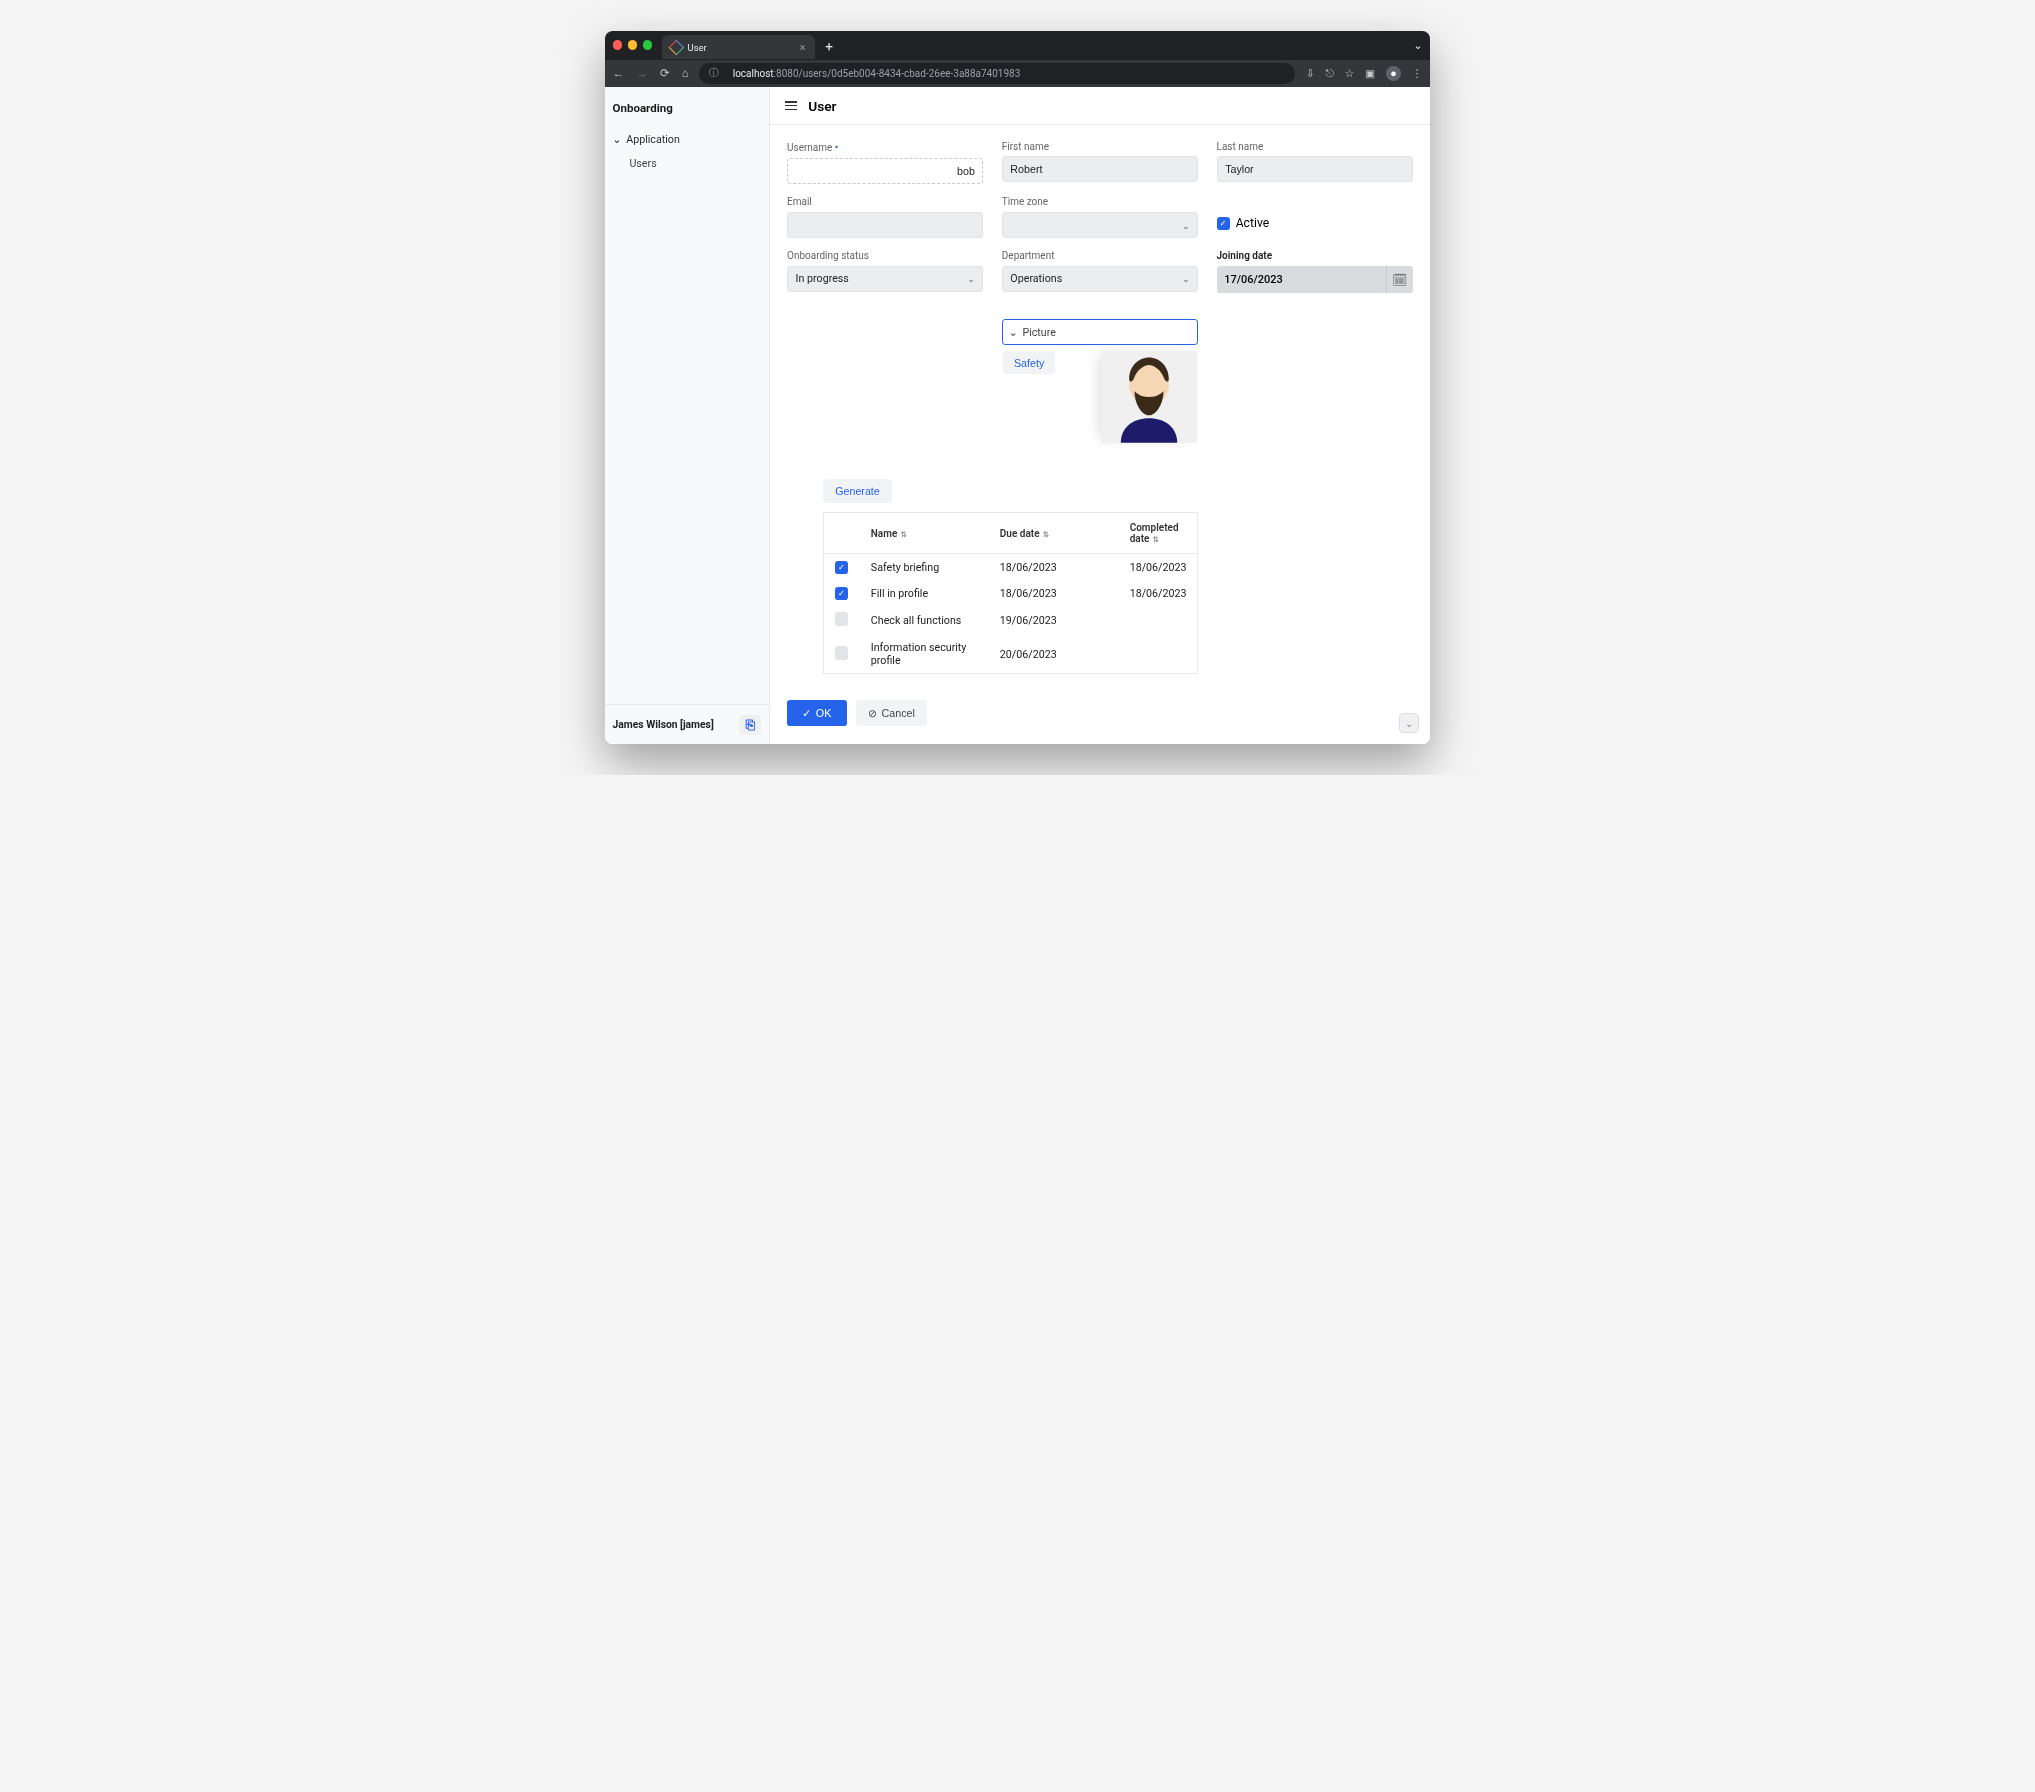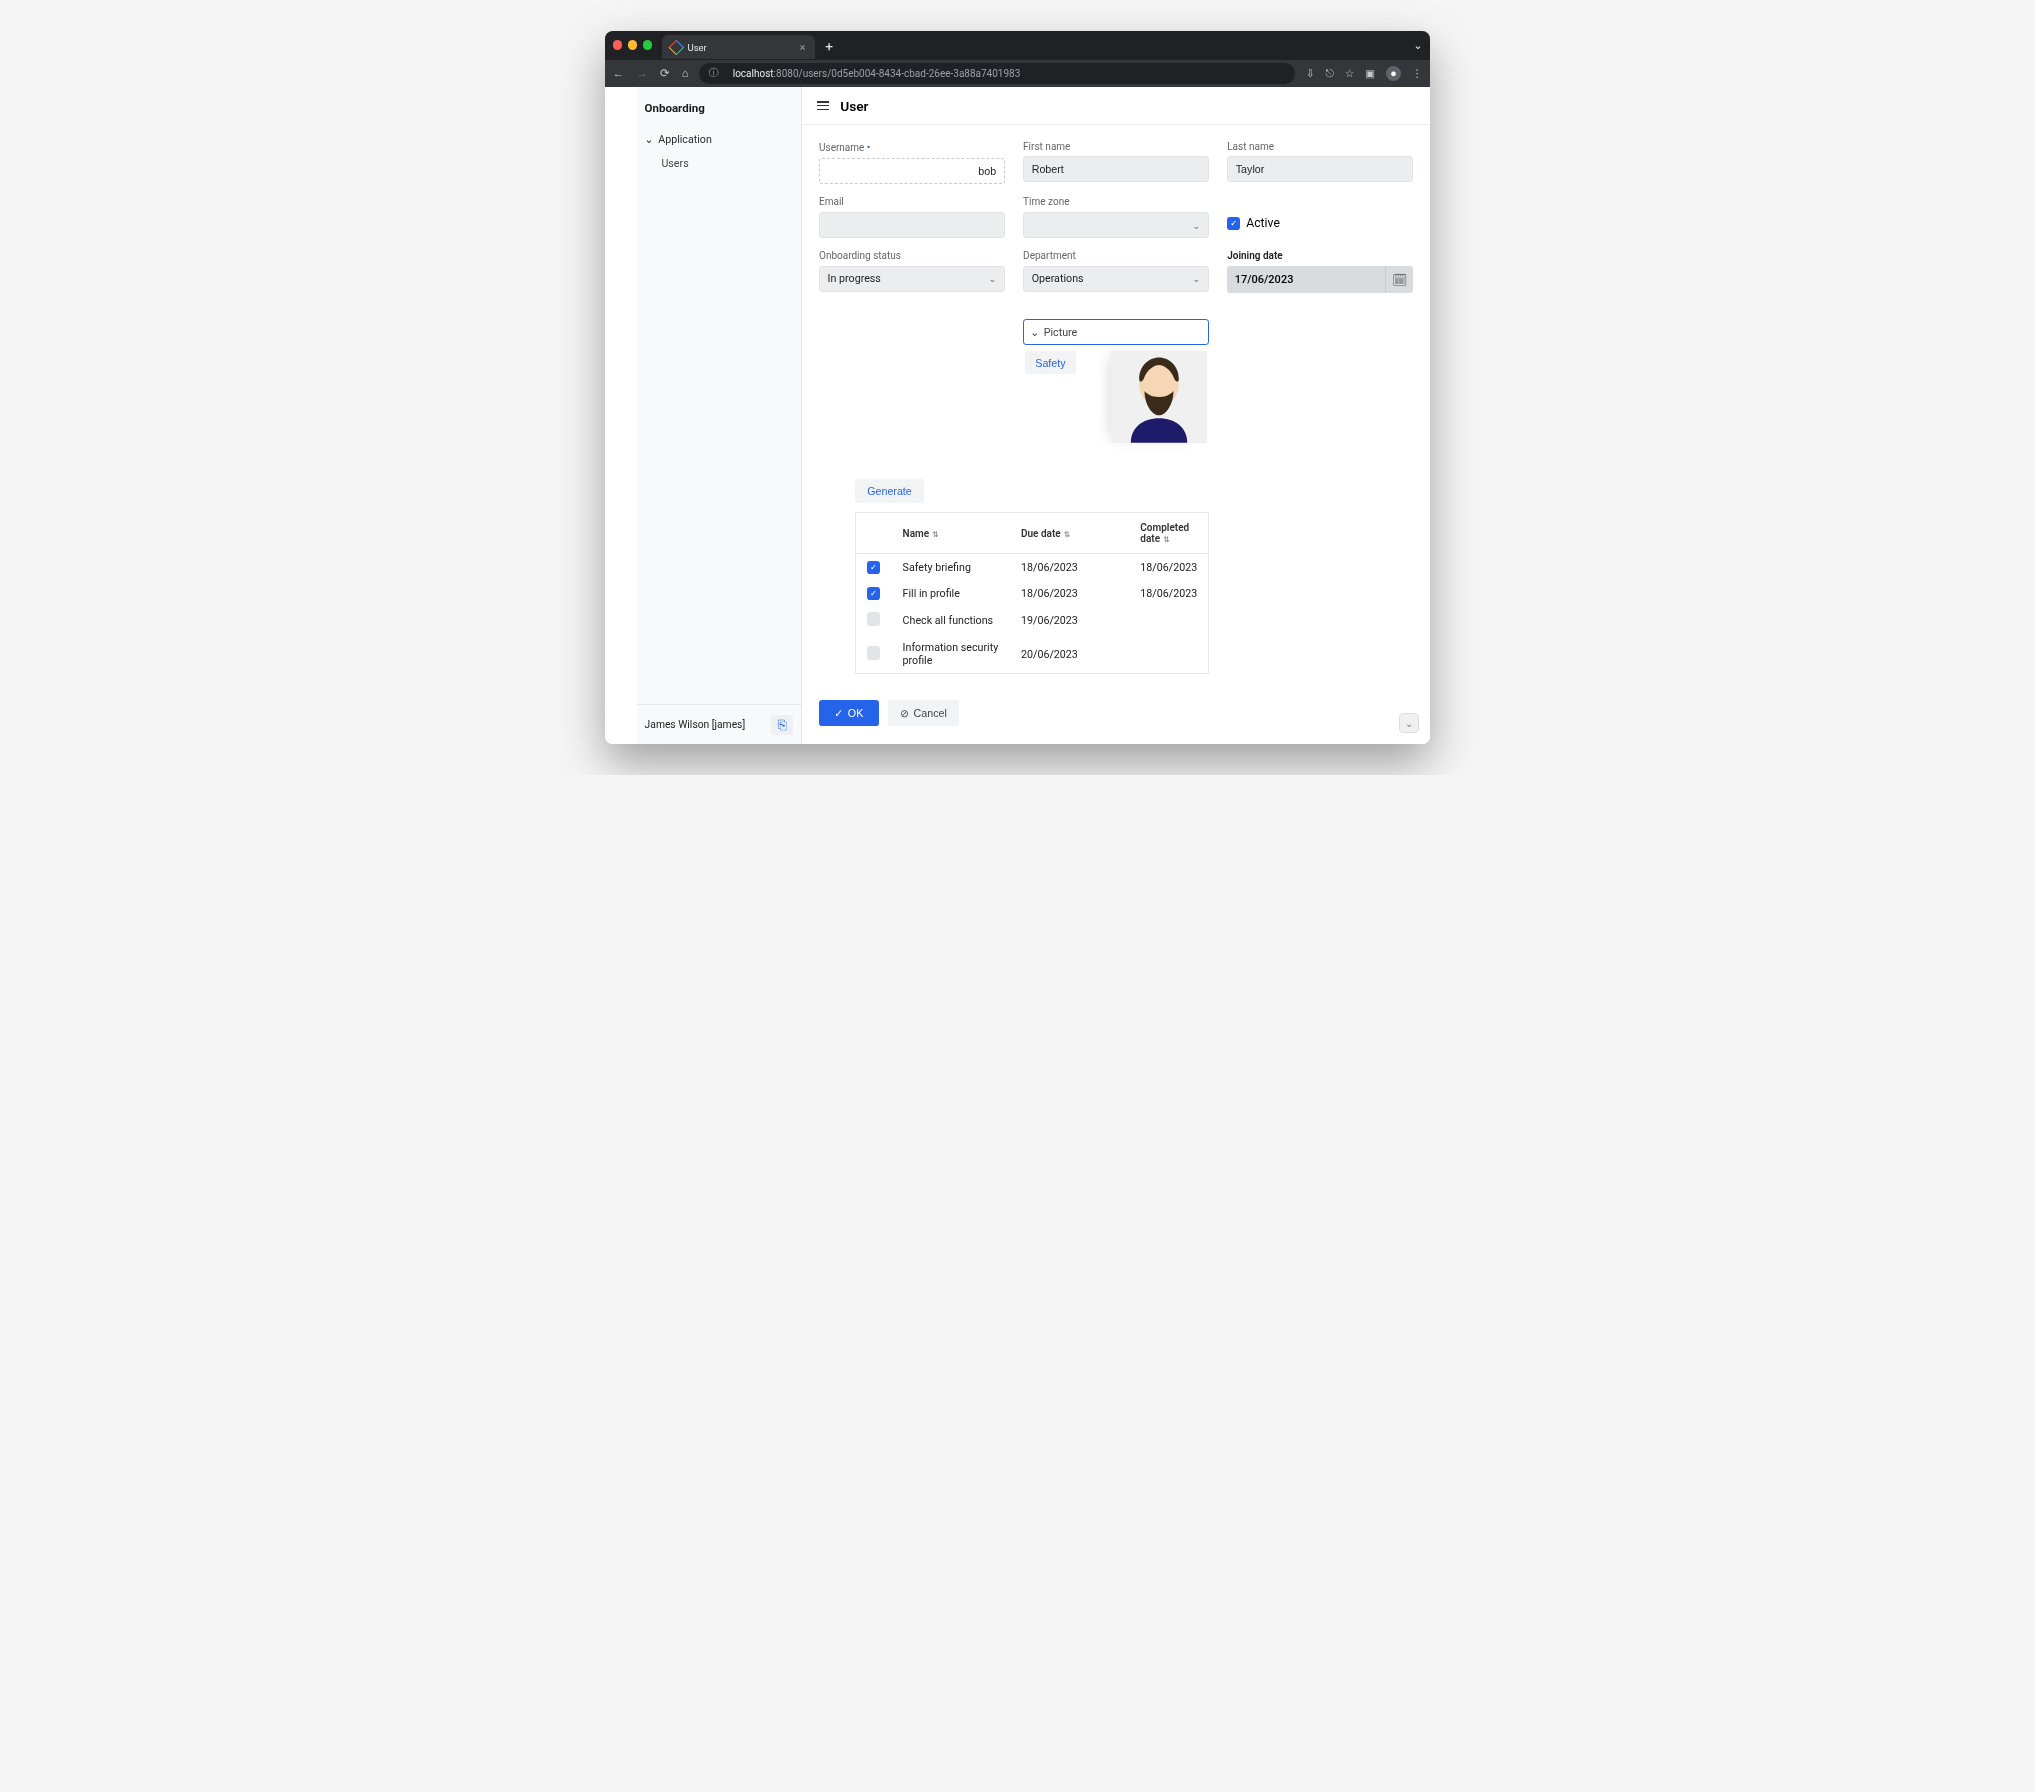--- a/index.html
+++ b/index.html
@@ -84,21 +84,20 @@
   height: 657px;
   background: #fff;
 }
 .sidebar {
   width: 165px;
   background: #f8f9fa;
   border-right: 0.8px solid #e8e8e8;
   display: flex;
   flex-direction: column;
   padding-top: 10.7px;
-  margin-left: 32px;
 }
 .sidebar-title {
   font-weight: 700;
   font-size: 11.5px;
   padding: 3.1px 12.2px 13.7px 7.6px;
   color: #1a1a1a;
 }
 .sidebar-section {
   display: flex;
   align-items: center;
@@ -116,20 +115,21 @@
 }
 .sidebar-footer {
   margin-top: auto;
   border-top: 0.8px solid #e8e8e8;
   padding: 9.2px 7.6px;
   display: flex;
   align-items: center;
   justify-content: space-between;
   font-size: 10.3px;
   color: #222;
+  font-weight: bold;
 }
 .logout-icon { color: #2563eb; font-size: 12.2px; cursor: pointer; padding: 3.1px 6.1px; background: #f0f0f2; border-radius: 3.1px; }
 .main { flex: 1; overflow: auto; display:flex; flex-direction:column; }
 .main-header {
   display: flex;
   align-items: center;
   gap: 10.7px;
   padding: 10.7px 15.3px;
   border-bottom: 0.8px solid #ececec;
 }

